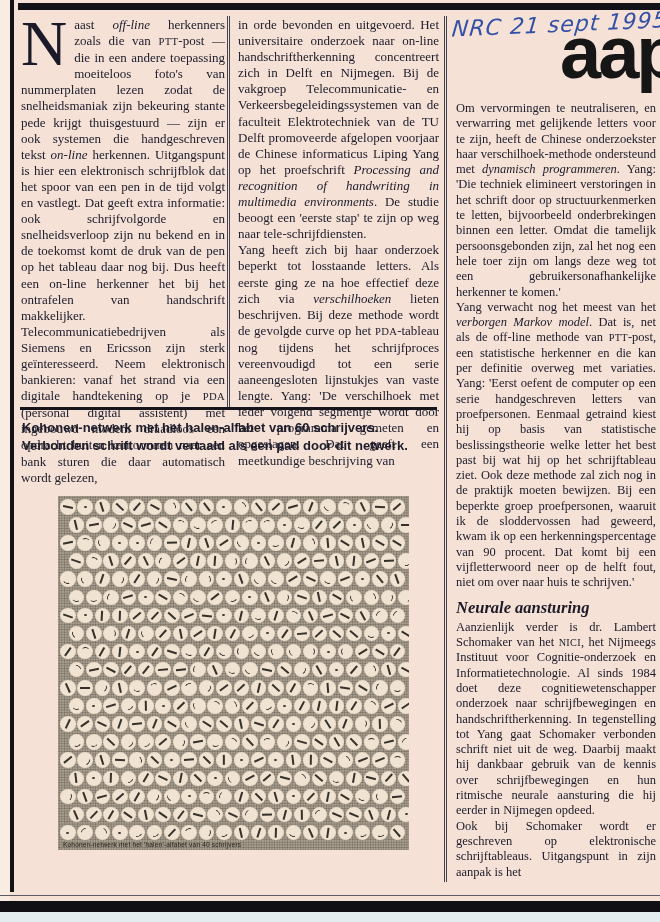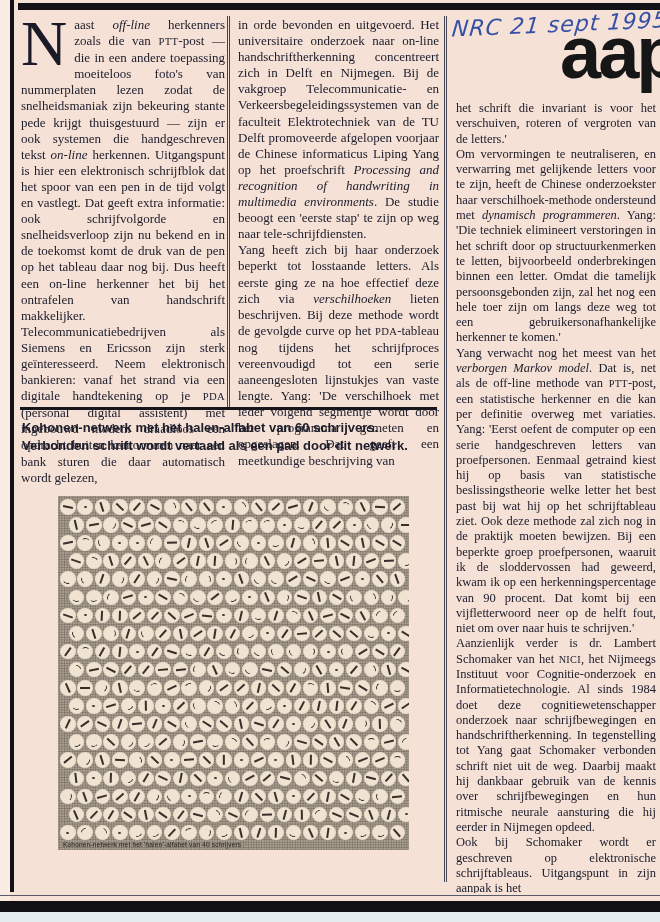--- a/index.html
+++ b/index.html
@@ -1242,22 +1242,22 @@
         <div class="arc" style="transform: rotate(171deg);"></div>
       </div>
       <div class="node" style="left: 331.65px; top: 328.8px;">
         <div class="ln" style="transform: rotate(49deg);"></div>
       </div>
     </div>
   <div class="inner-caption">Kohonen-netwerk met het 'halen'-alfabet van 40 schrijvers</div>
 </div>
 
 <div class="col col3">
-  <p>het schrift die invariant is voor het verschuiven, roteren of vergroten van de letters.'</p>
   <p>Om vervormingen te neutraliseren, en verwarring met gelijkende letters voor te zijn, heeft de Chinese onderzoekster haar verschilhoek-methode ondersteund met <i>dynamisch programmeren</i>. Yang: 'Die techniek elimineert verstoringen in het schrift door op structuurkenmerken te letten, bijvoorbeeld onderbrekingen binnen een letter. Omdat die tamelijk persoonsgebonden zijn, zal het nog een hele toer zijn om langs deze weg tot een gebruikersonafhankelijke herkenner te komen.'</p>
   <p>Yang verwacht nog het meest van het <i>verborgen Markov model</i>. Dat is, net als de off-line methode van <span class="sc">PTT</span>-post, een statistische herkenner en die kan per definitie overweg met variaties. Yang: 'Eerst oefent de computer op een serie handgeschreven letters van proefpersonen. Eenmaal getraind kiest hij op basis van statistische beslissingstheorie welke letter het best past bij wat hij op het schrijftableau ziet. Ook deze methode zal zich nog in de praktijk moeten bewijzen. Bij een beperkte groep proefpersonen, waaruit ik de sloddervossen had geweerd, kwam ik op een herkenningspercentage van 90 procent. Dat komt bij een vijfletterwoord neer op de helft fout, niet om over naar huis te schrijven.'</p>
+  <h3 class="sec-heading">Neurale aansturing</h3>
   <p>Aanzienlijk verder is dr. Lambert Schomaker van het <span class="sc">NICI</span>, het Nijmeegs Instituut voor Cognitie-onderzoek en Informatietechnologie. Al sinds 1984 doet deze cognitiewetenschapper onderzoek naar schrijfbewegingen en handschriftherkenning. In tegenstelling tot Yang gaat Schomaker verbonden schrift niet uit de weg. Daarbij maakt hij dankbaar gebruik van de kennis over schrijfbewegingen en hun ritmische neurale aansturing die hij eerder in Nijmegen opdeed.</p>
   <p>Ook bij Schomaker wordt er geschreven op elektronische schrijftableaus. Uitgangspunt in zijn aanpak is het</p>
 </div>
 
 <div class="bottom-thin"></div>
 <div class="bottom-bar"></div>
 <div class="bottom-edge"></div>
 
 </body></html>

